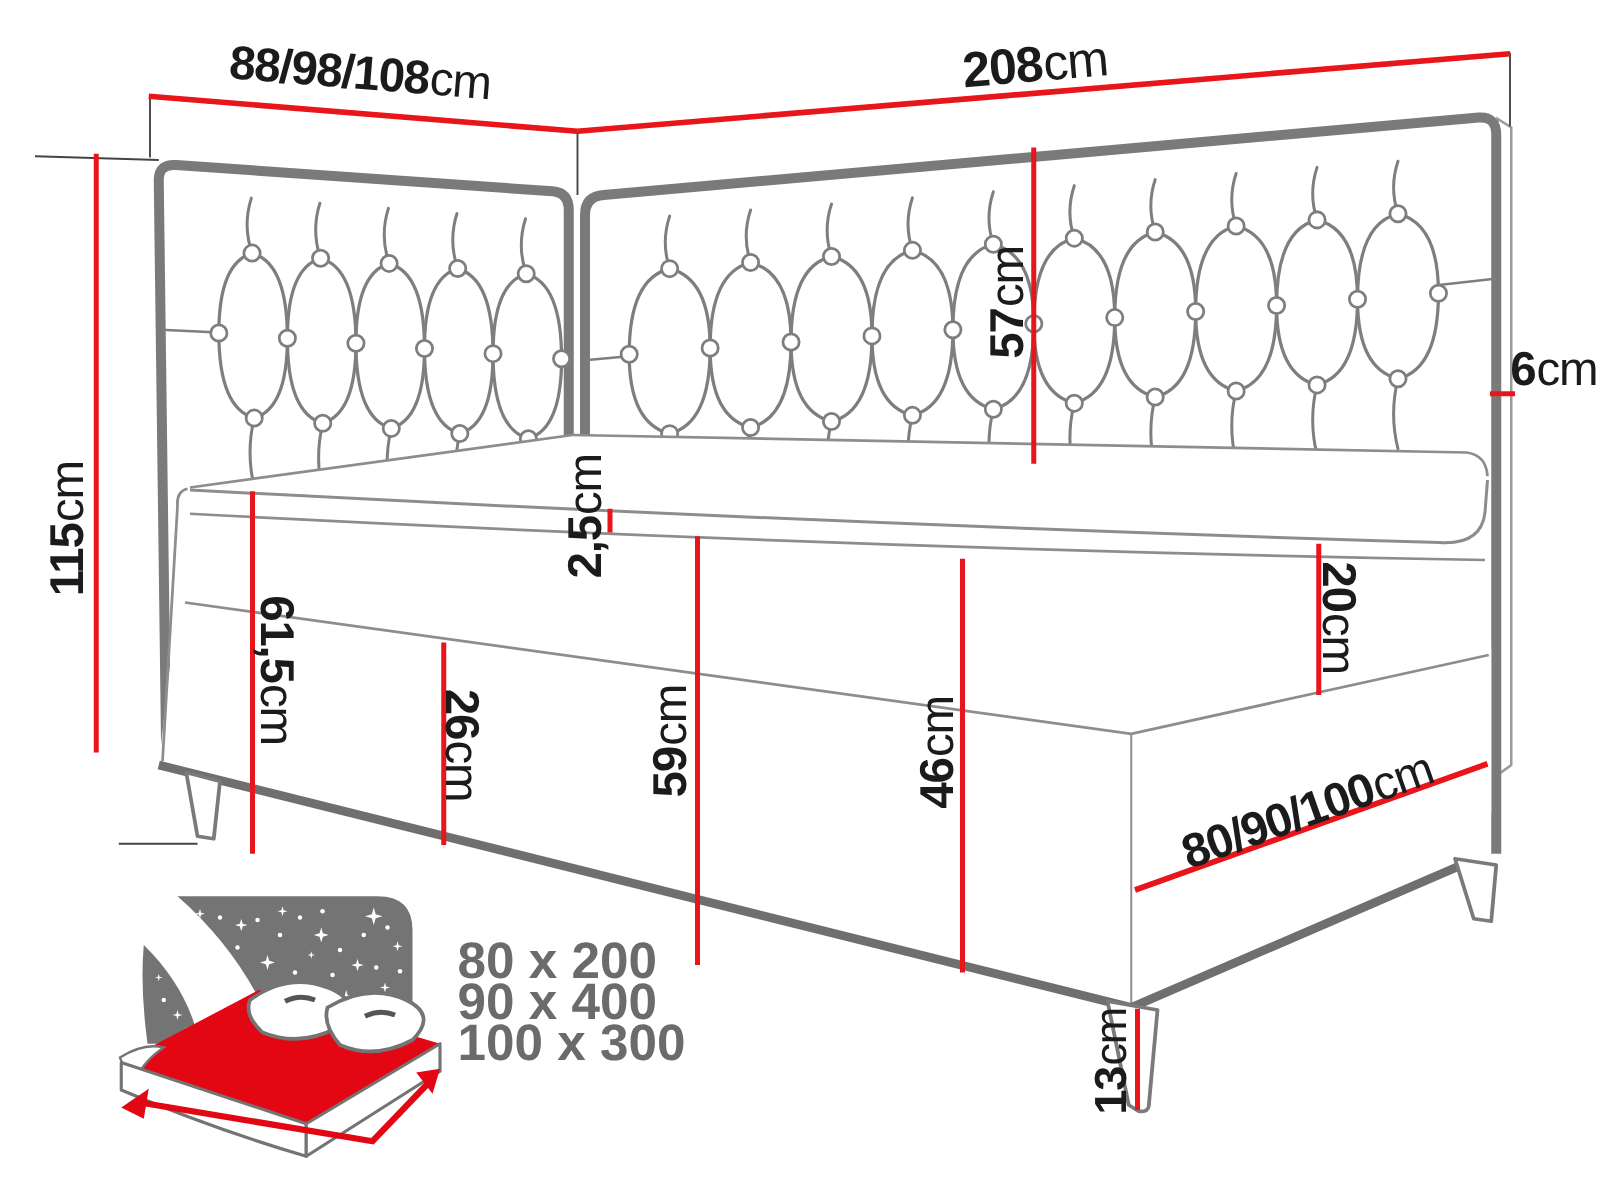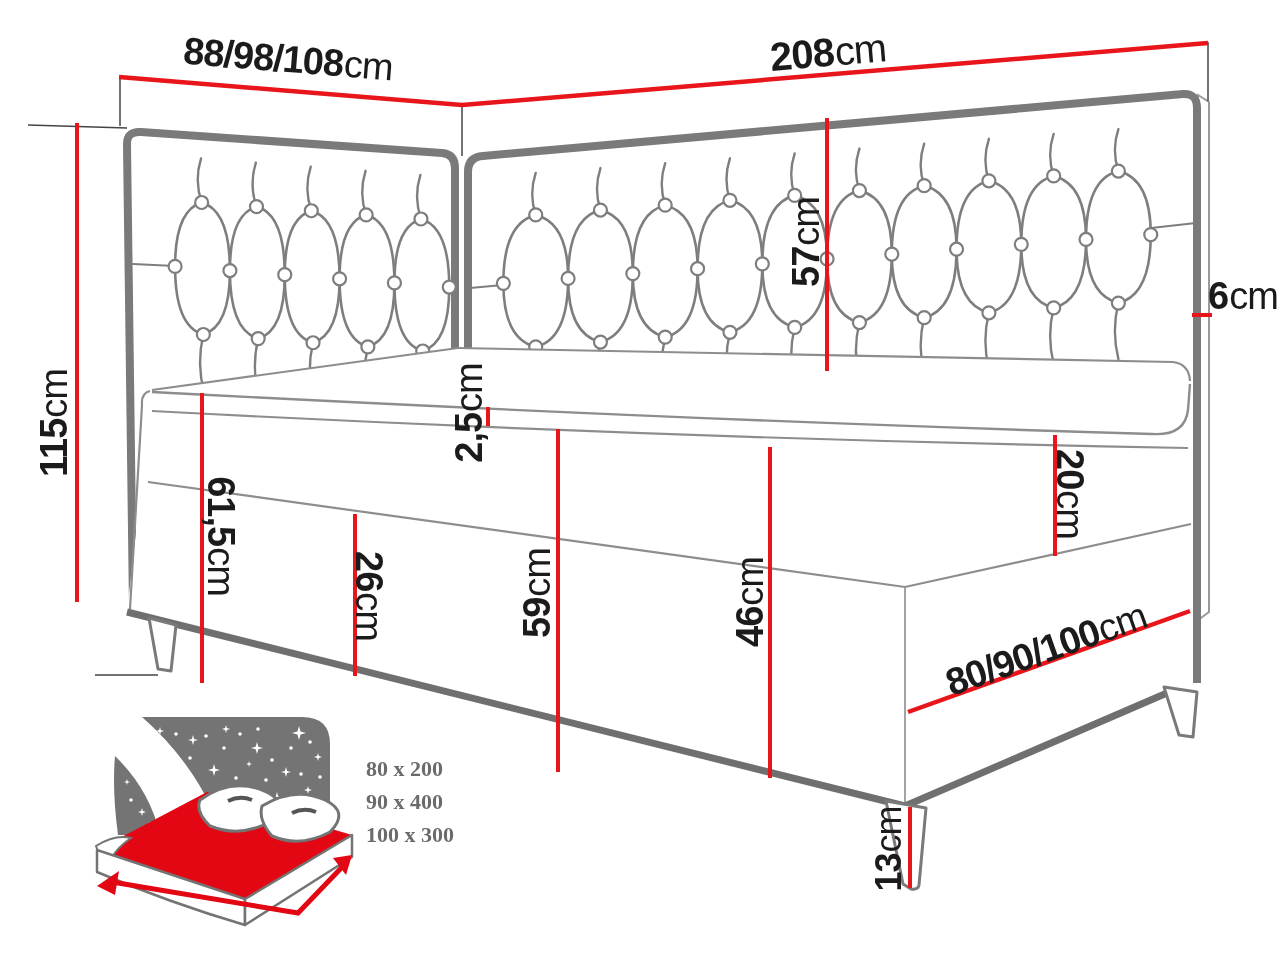--- a/index.html
+++ b/index.html
@@ -6,21 +6,21 @@
   #stage{position:relative;width:1280px;height:960px;background:#fff;overflow:hidden;
          font-family:"Liberation Sans",sans-serif;
          --red:#e8151b;--ink:#1b1b1b;--gray:#7a7a7a;--tuft:#7e7e7e;--thin:#8d8d8d;
          --szgray:#6b6b6b;--icongray:#747474;--iconred:#e30613;}
   #bed-svg{position:absolute;left:0;top:0;}
   .dim{position:absolute;white-space:nowrap;color:var(--ink);font-size:38px;line-height:1;
        letter-spacing:-1px;transform-origin:center;}
   .dim .n{font-weight:700;}
   .dim .u{font-weight:400;margin-left:1px;}
   .sizes{position:absolute;left:366px;top:752px;color:var(--szgray);
-         font-size:22px;font-weight:700;line-height:33px;letter-spacing:0;font-family:Liberation Serif, serif;}
+         font-size:41px;font-weight:700;line-height:33px;letter-spacing:0;}
 </style>
 </head>
 <body>
 
 <div id="stage" style="--red: #e8151b; --ink: #1b1b1b; --gray: #7a7a7a; --szgray: #6b6b6b; --icongray: #747474; --iconred: #e30613;">
 
 <svg id="bed-svg" width="1280" height="960" viewBox="0 0 1280 960">
 
   <g>
     <polygon points="468,158 1198,95 1198,683 468,683" fill="#fff"></polygon>

